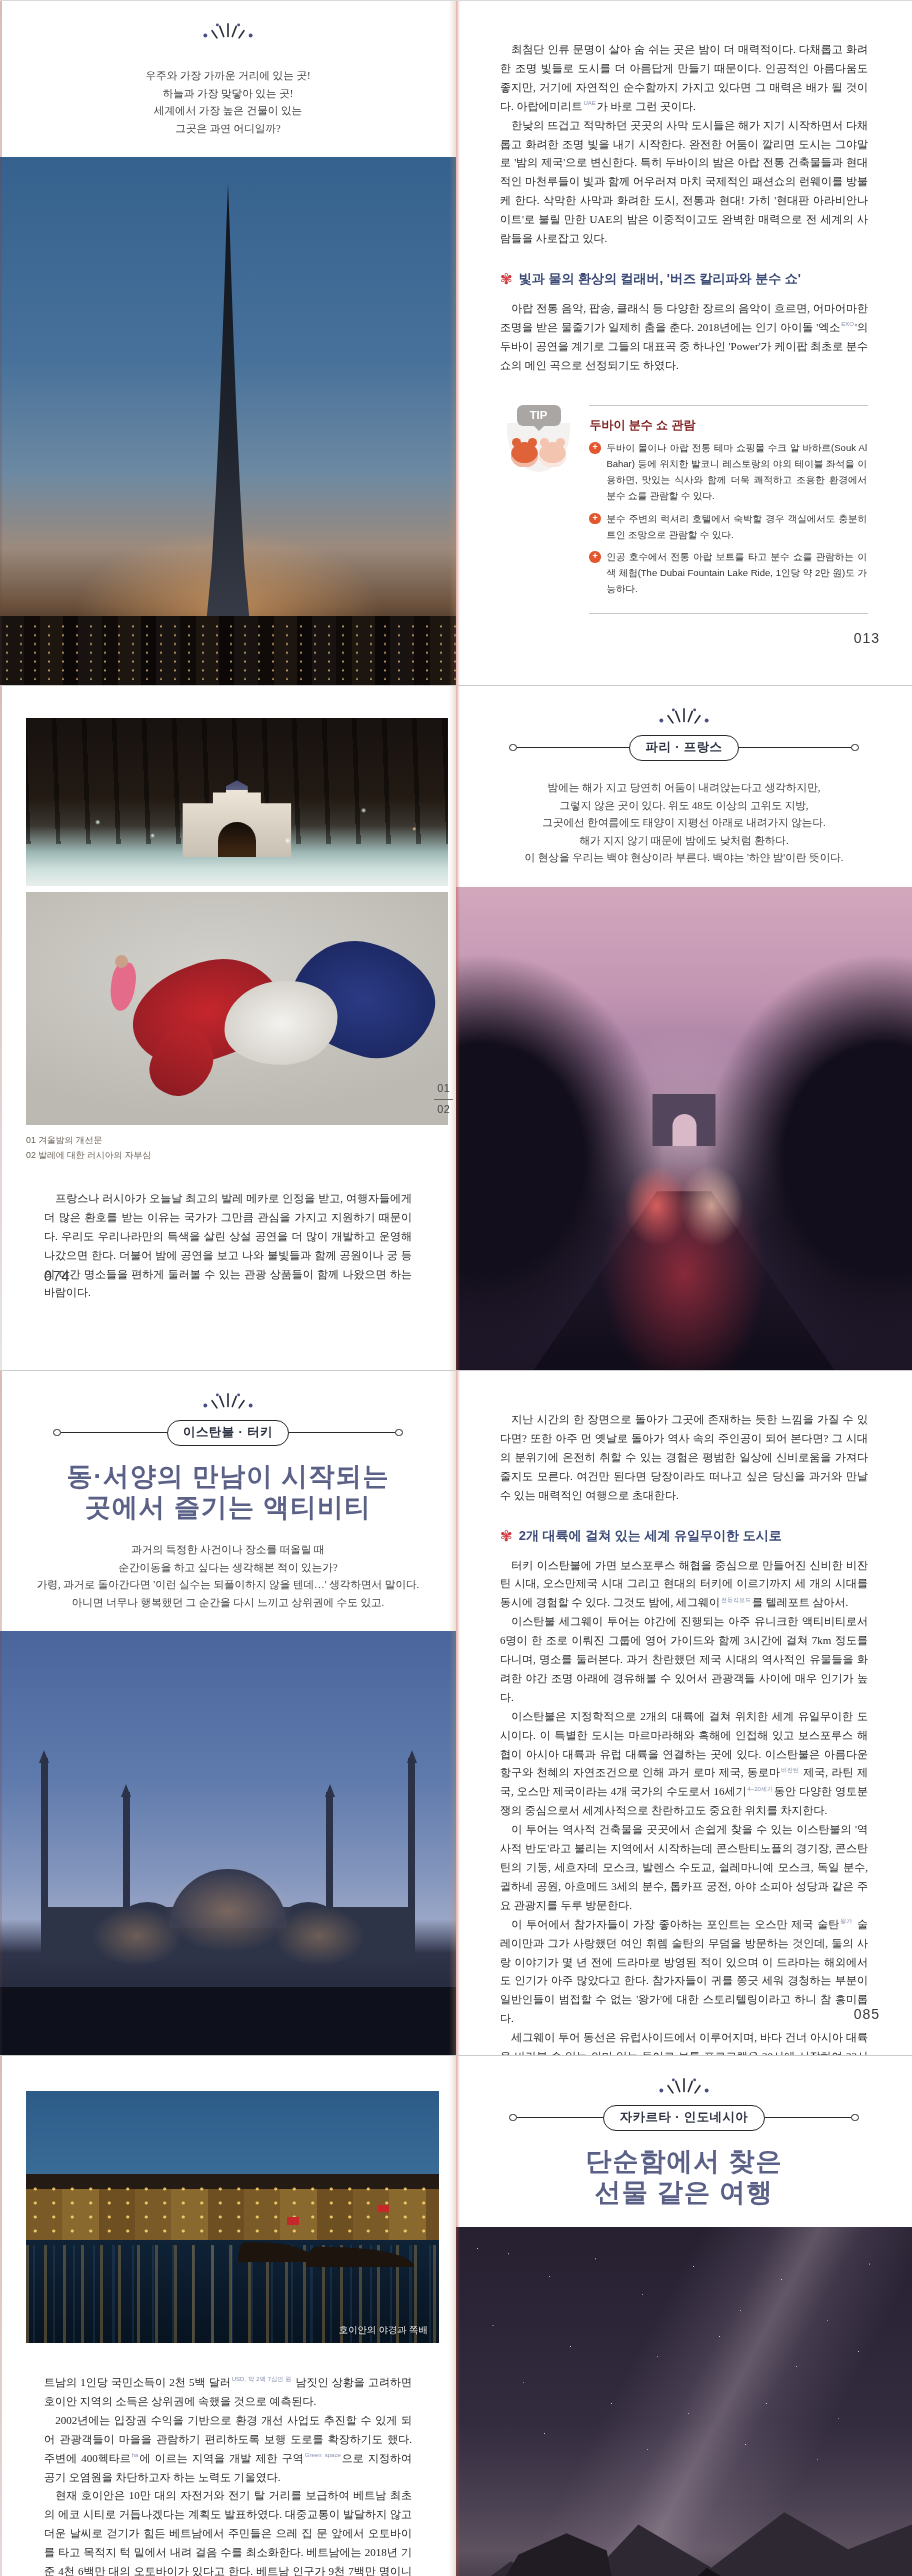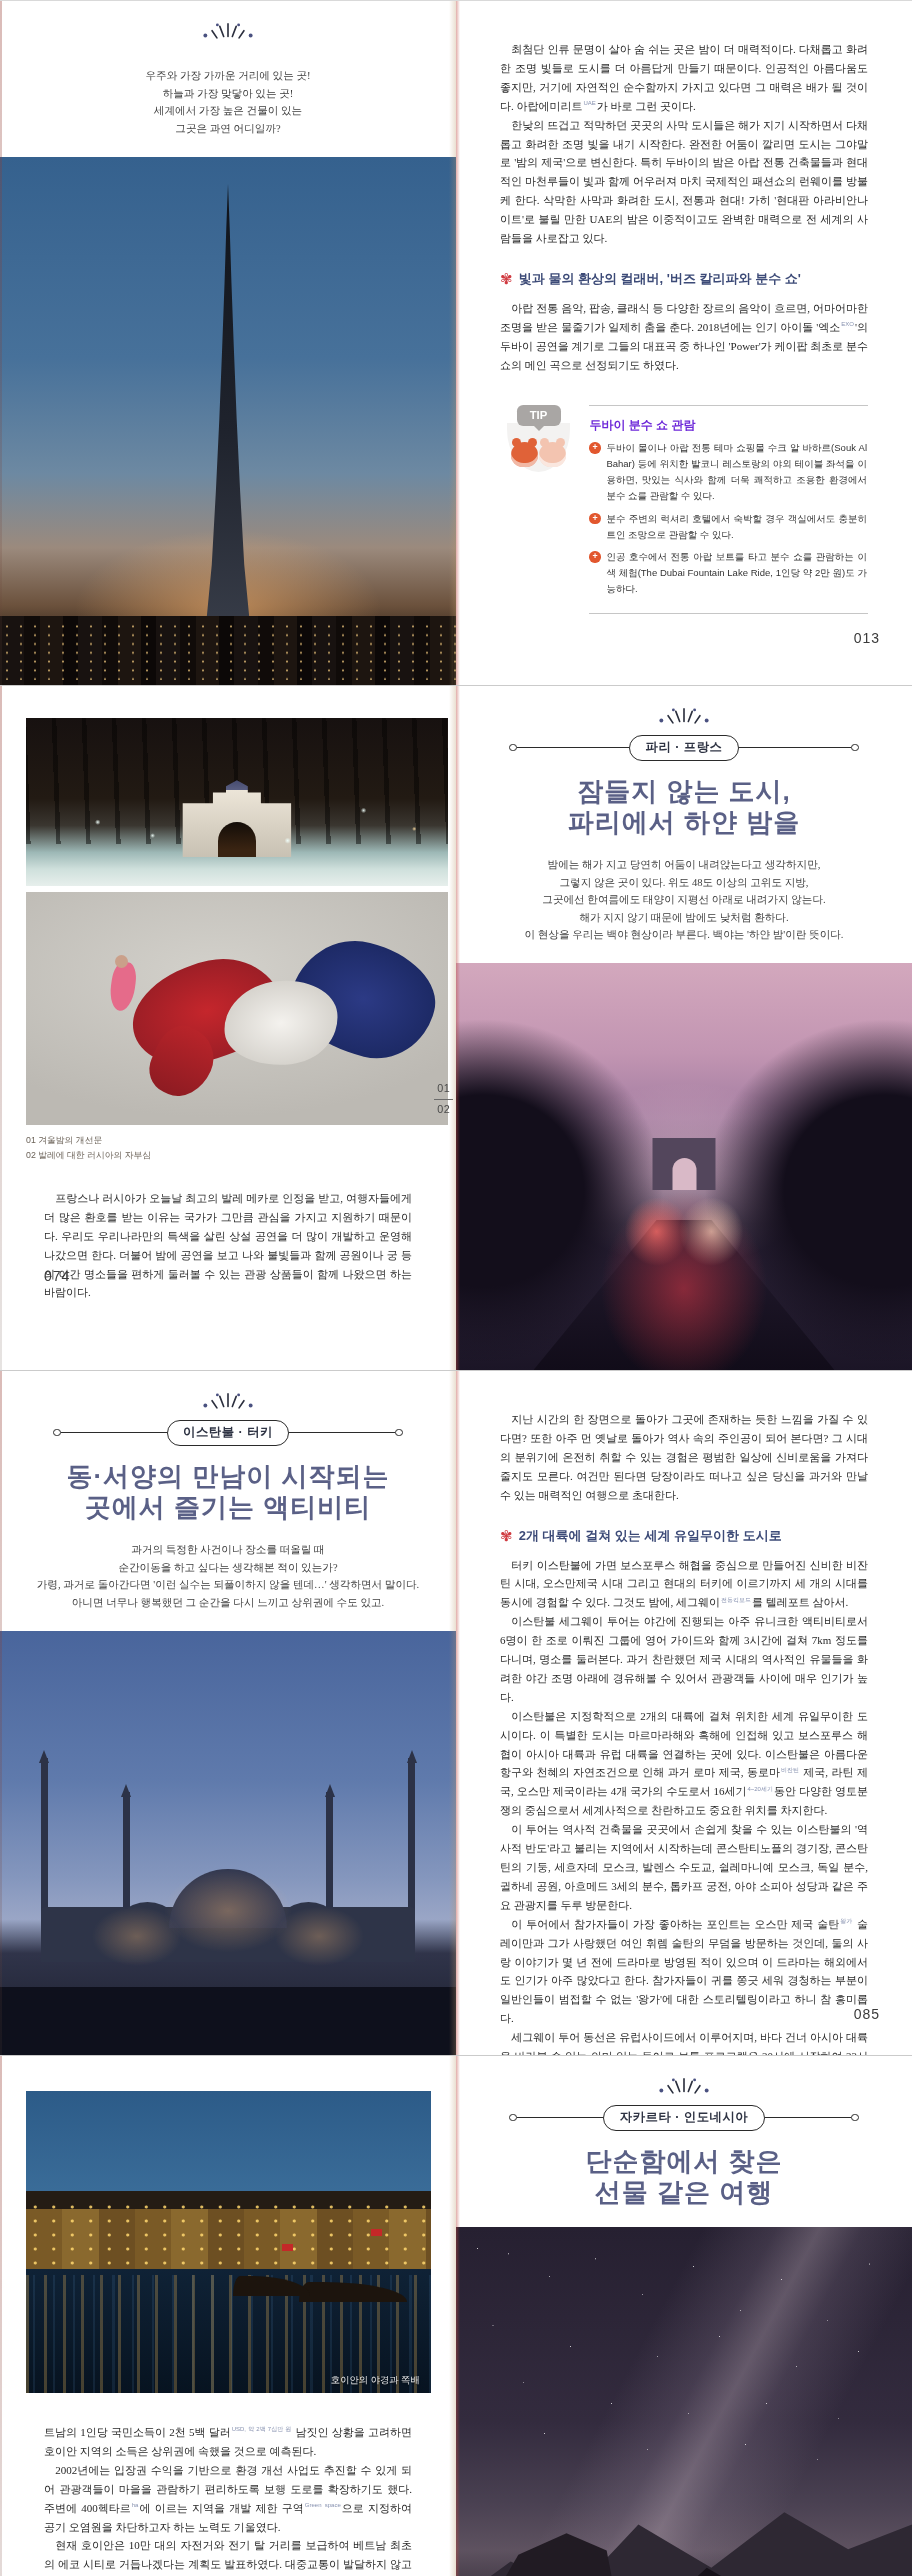--- a/index.html
+++ b/index.html
@@ -57,21 +57,21 @@
                text-align:center; margin:0 auto; position:relative; z-index:2; }
   .tip-bubble::after{ content:""; position:absolute; left:50%; bottom:-4.6px; transform:translateX(-50%);
                border:5.2px solid transparent; border-top-color:#a9a6a4; border-bottom:0; }
   .tip-circle{ width:63px; height:49px; border-radius:0 0 46px 46px / 0 0 62px 62px; background:#f3f2f1; margin:-3.1px auto 0; position:relative; }
   .mascot{ position:absolute; bottom:5.2px; width:27px; height:25px; border-radius:50% 50% 46% 46%; }
   .mascot::before,.mascot::after{ content:""; position:absolute; top:-4.1px; width:9.3px; height:9.3px; border-radius:50%; background:inherit; }
   .mascot::before{ left:1px; } .mascot::after{ right:1px; }
   .tiger{ left:4.1px; background:#e06238; box-shadow:inset 0 -4.1px 0 rgba(255,255,255,0.55); }
   .bear{ right:4.1px; background:#f3c4b0; box-shadow:inset 0 -4.1px 0 rgba(255,255,255,0.6); }
   .tip-content{ flex:1 1 auto; margin-left:12.4px; border-top:1px solid #c6c6c6; border-bottom:1px solid #c6c6c6; padding:12.4px 1px 15.5px 0; }
-  .tip-title{ font:700 12px/1.3 var(--sans); color:#6d28d9; margin-bottom:5.2px; }
+  .tip-title{ font:700 12px/1.3 var(--sans); color:#7f1d1d; margin-bottom:5.2px; }
   .tip-item{ display:flex; gap:5.7px; margin-top:6.7px; }
   .tip-bullet{ flex:0 0 11.3px; width:11.3px; height:11.3px; margin-top:2.1px; border-radius:50%; background:#e2572e; color:#fff;
                font:700 8.8px/11.3px var(--sans); text-align:center; }
   .tip-item p{ font:400 9.5px/1.68 var(--sans); color:#333; text-align:justify; }
 
   
   .frame{ position:relative; overflow:hidden; }
   .fig-labels{ position:absolute; right:3.1px; top:396px; display:flex; flex-direction:column; align-items:center; z-index:25; }
   .fig-labels span{ font:400 10.8px/1.2 var(--sans); color:#4a4a4a; letter-spacing:0.5px; }
   .fig-line{ width:18.5px; height:1px; background:#6a6a6a; margin:3.6px 0; }
@@ -292,21 +292,20 @@
           <circle cx="93" cy="6" r="3"></circle>
             <circle cx="137" cy="6" r="3"></circle>
         </svg>
         <div class="badge-row">
           <span class="endcap"></span>
             <span class="hrule"></span>
           <span class="badge">파리 · 프랑스</span>
           <span class="hrule"></span>
             <span class="endcap"></span>
         </div>
-        <h1 class="ch-title"><span>잠들지 않는 도시,</span><br><span>파리에서 하얀 밤을</span></h1>
         <div class="ch-intro">
           <div>밤에는 해가 지고 당연히 어둠이 내려앉는다고 생각하지만,</div>
             <div>그렇지 않은 곳이 있다. 위도 48도 이상의 고위도 지방,</div>
           <div>그곳에선 한여름에도 태양이 지평선 아래로 내려가지 않는다.</div>
             <div>해가 지지 않기 때문에 밤에도 낮처럼 환하다.</div>
           <div>이 현상을 우리는 백야 현상이라 부른다. 백야는 '하얀 밤'이란 뜻이다.</div>
         </div>
       </div>
       <div class="ch-photo ph-paris">
         <div class="pa-trees"></div>
@@ -370,21 +369,21 @@
       <p class="body indent"><span>이스탄불은 지정학적으로 2개의 대륙에 걸쳐 위치한 세계 유일무이한 도시이다. 이 특별한 도시는 마르마라해와 흑해에 인접해 있고 보스포루스 해협이 아시아 대륙과 유럽 대륙을 연결하는 곳에 있다. 이스탄불은 아름다운 항구와 천혜의 자연조건으로 인해 과거 로마 제국, 동로마</span><sup class="gloss">비잔틴</sup><span> 제국, 라틴 제국, 오스만 제국이라는 4개 국가의 수도로서 16세기</span><sup class="gloss">4~20세기</sup><span>동안 다양한 영토분쟁의 중심으로서 세계사적으로 찬란하고도 중요한 위치를 차지한다.</span></p>
       <p class="body indent">이 투어는 역사적 건축물을 곳곳에서 손쉽게 찾을 수 있는 이스탄불의 '역사적 반도'라고 불리는 지역에서 시작하는데 콘스탄티노플의 경기장, 콘스탄틴의 기둥, 세흐자데 모스크, 발렌스 수도교, 쉴레마니예 모스크, 독일 분수, 귈하네 공원, 아흐메드 3세의 분수, 톱카프 궁전, 아야 소피아 성당과 같은 주요 관광지를 두루 방문한다.</p>
       <p class="body indent"><span>이 투어에서 참가자들이 가장 좋아하는 포인트는 오스만 제국 술탄</span><sup class="gloss">왕가</sup><span> 술레이만과 그가 사랑했던 여인 휘렘 술탄의 무덤을 방문하는 것인데, 둘의 사랑 이야기가 몇 년 전에 드라마로 방영된 적이 있으며 이 드라마는 해외에서도 인기가 아주 많았다고 한다. 참가자들이 귀를 쫑긋 세워 경청하는 부분이 일반인들이 범접할 수 없는 '왕가'에 대한 스토리텔링이라고 하니 참 흥미롭다.</span></p>
       <p class="body indent">세그웨이 투어 동선은 유럽사이드에서 이루어지며, 바다 건너 아시아 대륙을 바라볼 수 있는 의미 있는 투어로 보통 프로그램은 20시에 시작하여 23시에 끝나지만, 가이</p>
       <div class="pn pn-right" style="bottom:34px;">085</div>
     </section>
   </div>
 
   <div class="spread">
     <section class="page left">
-      <div class="frame ph-hoian" style="margin:35px 25px 0 26px; height:302px;">
+      <div class="frame ph-hoian" style="margin:35px 17px 0 26px; height:252px;">
         <div class="ho-bldg"></div>
         <div class="ho-roof"></div>
         <div class="ho-win"></div>
         <div class="ho-flag hf1"></div>
         <div class="ho-flag hf2"></div>
         <div class="ho-water"></div>
         <div class="ho-refl"></div>
         <div class="ho-boat hb1"></div>
         <div class="ho-boat hb2"></div>
         <div class="photo-cap cap-inbr">호이안의 야경과 쪽배</div>

